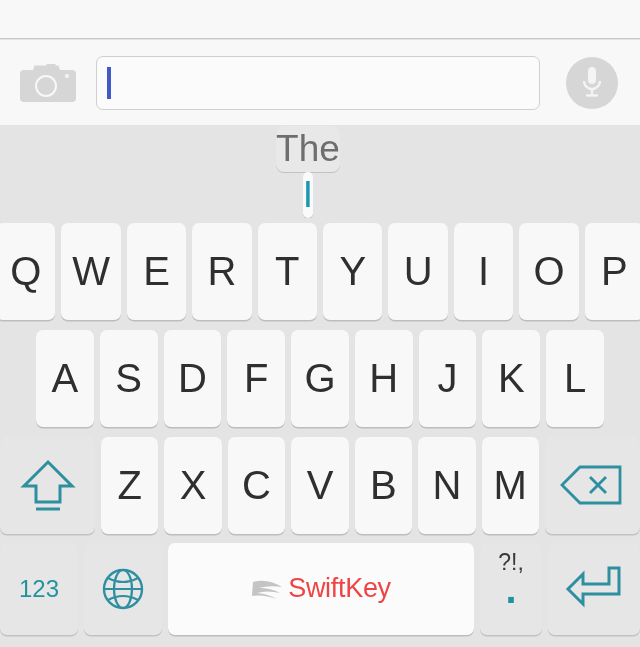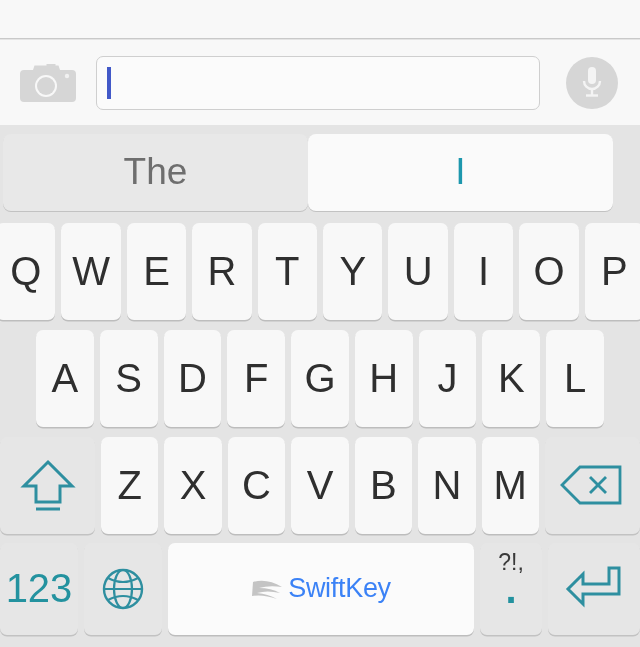--- a/index.html
+++ b/index.html
@@ -84,20 +84,21 @@
   
   .suggestion-strip {
     position: absolute;
     left: 0; top: 126px;
     width: 616px; height: 92px;
     background: #e4e4e4;
     display: flex;
     align-items: center;
     padding: 0 3px;
     gap: 0;
+    flex-direction: column;
   }
 
   .suggestion {
     flex: 1;
     height: 77px;
     border-radius: 8px;
     background: #e8e8e8;
     box-shadow: 0 1px 0 #c2c2c2;
     display: flex;
     align-items: center;
@@ -163,21 +164,21 @@
   .row3 .key.backspace { margin-right: 0; flex: 0 0 95px; }
 
   
   .row4 { height: 100px; }
   .row4 .key { height: 92px; }
   .row4 .k123 {
     flex: 0 0 78px;
     background: #e6e6e6;
     box-shadow: 0 1.5px 0 #c2c2c2;
     color: #23929f;
-    font-size: 40px;
+    font-size: 24px;
     margin-left: 0;
     text-align: right;
   }
   .row4 .kglobe {
     flex: 0 0 78px;
     background: #e6e6e6;
     box-shadow: 0 1.5px 0 #c2c2c2;
   }
   .row4 .kspace {
     flex: 1;
@@ -214,21 +215,21 @@
     font-weight: 700;
   }
 
   .spacebar-logo {
     display: flex;
     align-items: center;
     gap: 3px;
   }
   .spacebar-logo .wordmark {
     font-size: 27px;
-    color: #3b82f6;
+    color: #ef4444;
     font-family: "Liberation Sans", sans-serif;
     letter-spacing: -0.3px;
   }
 
   svg { display: block; }
 </style>
 </head>
 <body>
 
 <div id="screen">

